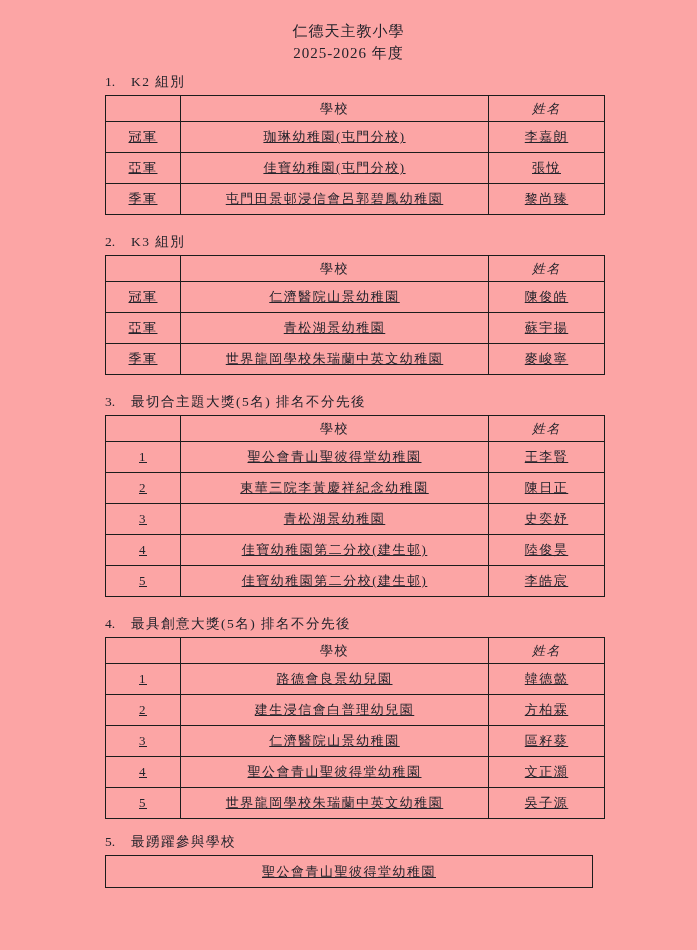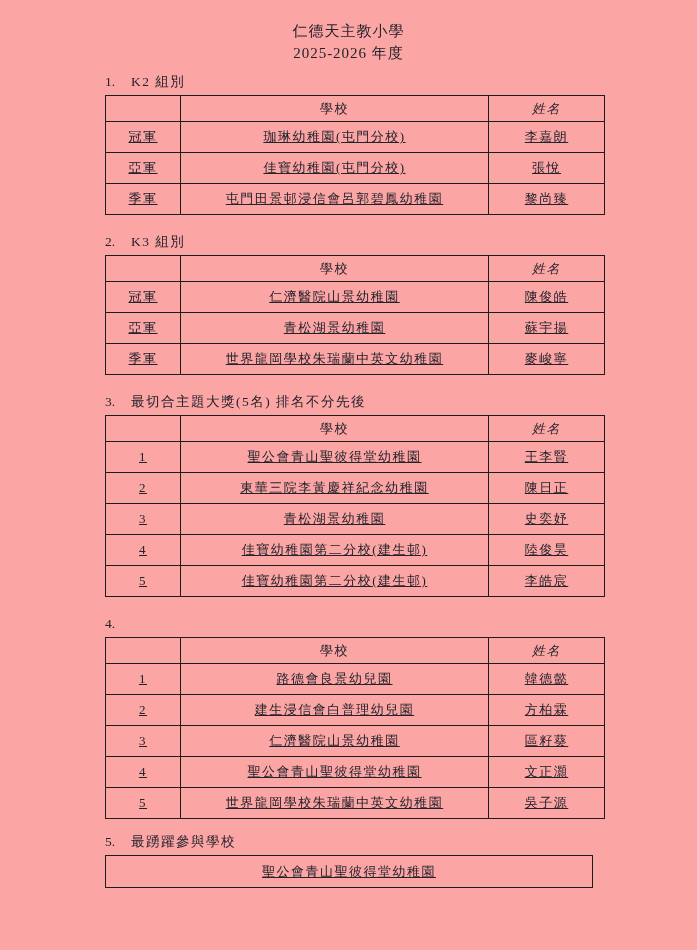--- a/index.html
+++ b/index.html
@@ -135,20 +135,21 @@
         <td>佳寶幼稚園第二分校(建生邨)</td>
         <td>李皓宸</td>
       </tr>
     </tbody>
       </table>
   </div>
 
   <div class="section">
     <div class="sec-head">
       <span class="sec-num">4.</span>
+      <span>最具創意大獎(5名) 排名不分先後</span>
     </div>
     <table>
       <tbody>
           <tr>
         <th class="c-rank"></th>
         <th class="c-school">學校</th>
         <th class="c-name">姓名</th>
       </tr>
       <tr>
         <td>1</td>

